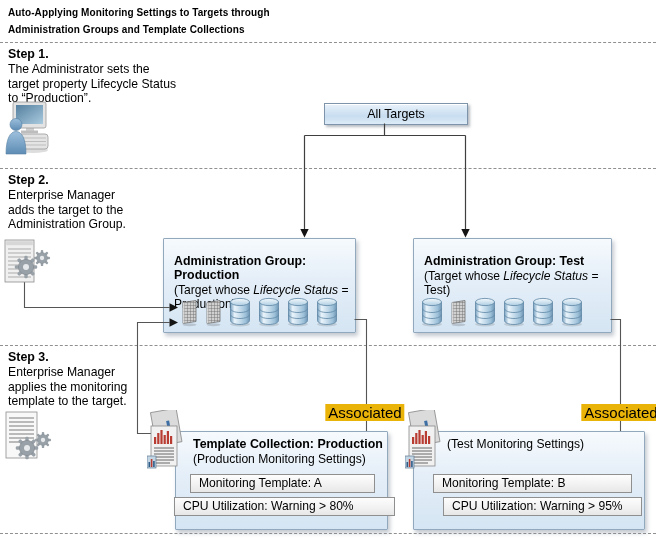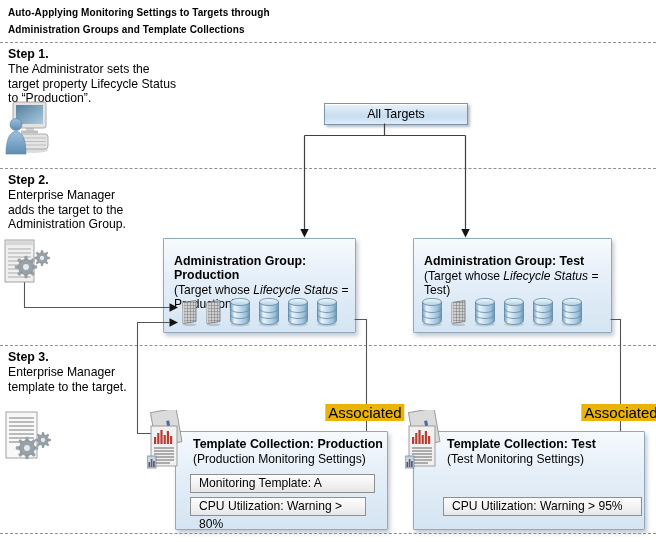--- a/index.html
+++ b/index.html
@@ -217,50 +217,53 @@
         <use href="#sym-db"></use>
       </svg>
     <svg width="22" height="30" viewBox="0 0 22 30">
         <use href="#sym-db"></use>
       </svg>
   </div>
 
   <div class="abs step-block" style="top:350px">
     <div class="step-label">Step 3.</div>
     <div>Enterprise Manager</div>
+    <div>applies the monitoring</div>
     <div>template to the target.</div>
   </div>
   <svg class="abs icon" style="left:3px;top:411px" width="50" height="54" viewBox="0 0 50 54">
     <rect x="3" y="1" width="31" height="46" fill="#f8f8f8" stroke="#8d8d8d" stroke-width="0.8"></rect>
     <path d="M6 7H31M6 11H31M6 15H31M6 19H31M6 23H31M6 27H31M6 31H25" stroke="#7d7d7d" stroke-width="1.2"></path>
     <use href="#sym-gear" transform="translate(24,37)"></use>
     <use href="#sym-gear" transform="translate(40,29) scale(0.72)"></use>
   </svg>
 
   <div class="abs bluebox" style="left:175px;top:431px;width:211px;height:97px">
     <div class="tmplbody" style="margin-left:17px">
       <div class="tmpltitle">Template Collection: Production</div>
       <div>(Production Monitoring Settings)</div>
     </div>
   </div>
   <div class="abs row-box" style="left:190px;top:474px;width:185px">
     <span>Monitoring Template: A</span>
   </div>
-  <div class="abs row-box" style="left:190px;top:497px;width:176px">
+  <div class="abs row-box" style="left:174px;top:497px;width:221px">
     <span>CPU Utilization: Warning &gt; 80%</span>
   </div>
   <svg class="abs icon" style="left:147px;top:410px" width="40" height="62" viewBox="0 0 40 62">
       <use href="#sym-tdocs"></use>
     </svg>
 
   <div class="abs bluebox" style="left:413px;top:431px;width:230px;height:97px">
     <div class="tmplbody" style="margin-left:33px">
-      <div class="tmpltitle">Template Collection: Test</div>
       <div>(Test Monitoring Settings)</div>
     </div>
+  </div>
+  <div class="abs row-box" style="left:433px;top:474px;width:199px">
+    <span>Monitoring Template: B</span>
   </div>
   <div class="abs row-box" style="left:443px;top:497px;width:199px">
     <span>CPU Utilization: Warning &gt; 95%</span>
   </div>
   <svg class="abs icon" style="left:405px;top:410px" width="40" height="62" viewBox="0 0 40 62">
       <use href="#sym-tdocs"></use>
     </svg>
 
   <div class="abs assoc" style="left:365px;top:404px">Associated</div>
   <div class="abs assoc" style="left:621px;top:404px">Associated</div>

